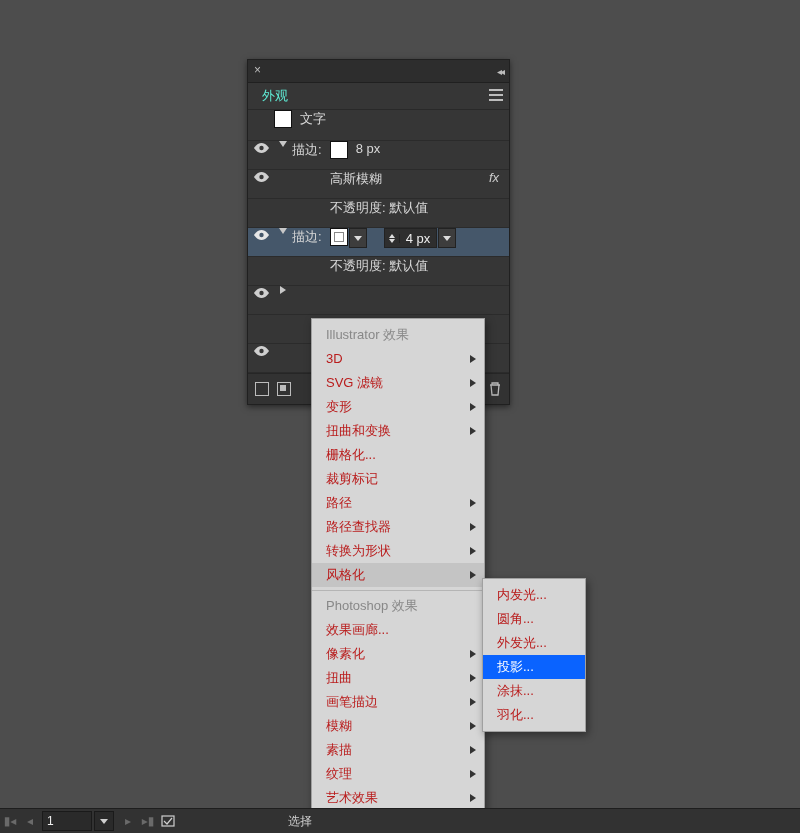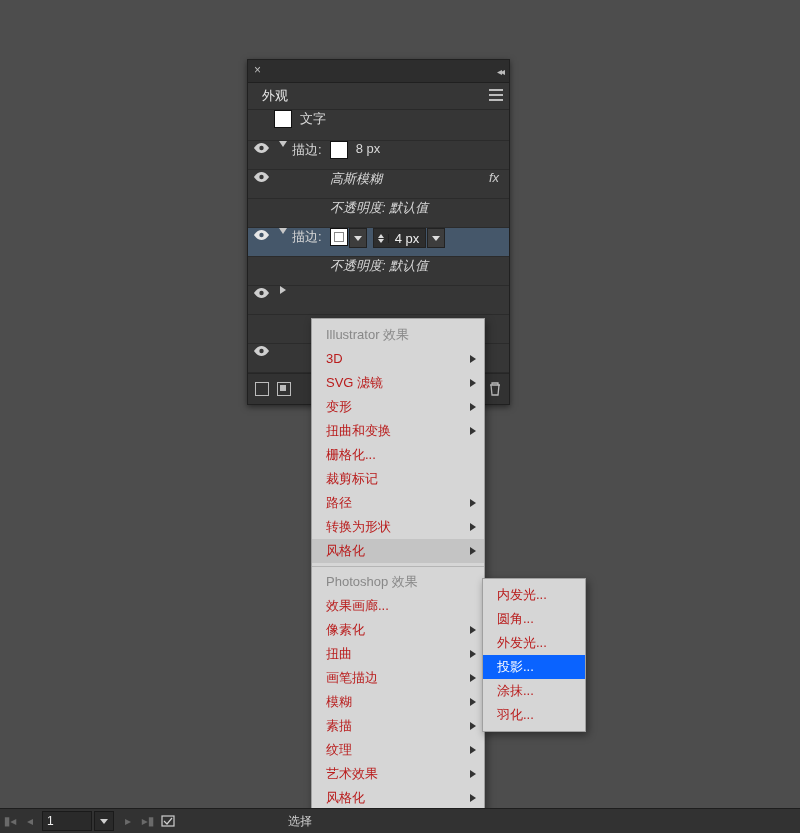--- a/index.html
+++ b/index.html
@@ -53,21 +53,21 @@
     border-bottom: 1px solid #292929;
     position: relative;
   }
   .panel-tabs .tab {
     position: absolute;
     left: 6px;
     top: 0;
     height: 26px;
     line-height: 26px;
     padding: 0 8px;
-    color: #e5e5e5;
+    color: #5eead4;
   }
   .panel-tabs .menu {
     position: absolute;
     right: 6px;
     top: 6px;
     width: 14px;
     height: 12px;
     display: flex;
     flex-direction: column;
     justify-content: space-between;
@@ -116,41 +116,41 @@
   }
   .swatch.white { background: #fff; }
   .swatch.hollow {
     background: #fff;
     display:flex; align-items:center; justify-content:center;
   }
   .swatch.hollow::after{
     content:""; width:8px; height:8px; border:1px solid #888; background:#fff;
   }
   .label { padding-left: 8px; }
-  .indent3 { padding-left: 56px; font-style: italic; }
+  .indent3 { padding-left: 56px; }
   .fx {
     margin-left: auto;
     padding-right: 10px;
     font-style: italic;
     color: #ccc;
   }
   .dd {
     width: 16px; height: 18px;
     border: 1px solid #222;
     background: #3d3d3d;
     display:flex; align-items:center; justify-content:center;
     margin-left: 1px;
   }
   .dd .tri {
     width:0;height:0;border-left:4px solid transparent;border-right:4px solid transparent;border-top:5px solid #ddd;
   }
   .numbox {
     display:flex; align-items:center;
     border:1px solid #222; background:#2e2e2e;
-    height:18px; margin-left:6px;
+    height:18px; margin-left:17px;
   }
   .numbox .udn {
     width:14px; display:flex; flex-direction:column; align-items:center; justify-content:center;
     border-right:1px solid #222;
   }
   .numbox .udn .up{width:0;height:0;border-left:3px solid transparent;border-right:3px solid transparent;border-bottom:4px solid #ddd;margin-bottom:1px;}
   .numbox .udn .dn{width:0;height:0;border-left:3px solid transparent;border-right:3px solid transparent;border-top:4px solid #ddd;}
   .numbox .val{padding:0 6px;color:#eee;}
   .panel-footer{
     height:30px;
@@ -352,20 +352,21 @@
 
 <div class="menu-col menu1">
   <div class="mi head">Illustrator 效果</div>
   <div class="mi"><span>3D</span><span class="arr"></span></div>
   <div class="mi"><span>SVG 滤镜</span><span class="arr"></span></div>
   <div class="mi"><span>变形</span><span class="arr"></span></div>
   <div class="mi"><span>扭曲和变换</span><span class="arr"></span></div>
   <div class="mi"><span>栅格化...</span></div>
   <div class="mi"><span>裁剪标记</span></div>
   <div class="mi"><span>路径</span><span class="arr"></span></div>
+  <div class="mi"><span>路径查找器</span><span class="arr"></span></div>
   <div class="mi"><span>转换为形状</span><span class="arr"></span></div>
   <div class="mi active"><span>风格化</span><span class="arr"></span></div>
   <div class="sep"></div>
   <div class="mi head">Photoshop 效果</div>
   <div class="mi"><span>效果画廊...</span></div>
   <div class="mi"><span>像素化</span><span class="arr"></span></div>
   <div class="mi"><span>扭曲</span><span class="arr"></span></div>
   <div class="mi"><span>画笔描边</span><span class="arr"></span></div>
   <div class="mi"><span>模糊</span><span class="arr"></span></div>
   <div class="mi"><span>素描</span><span class="arr"></span></div>

